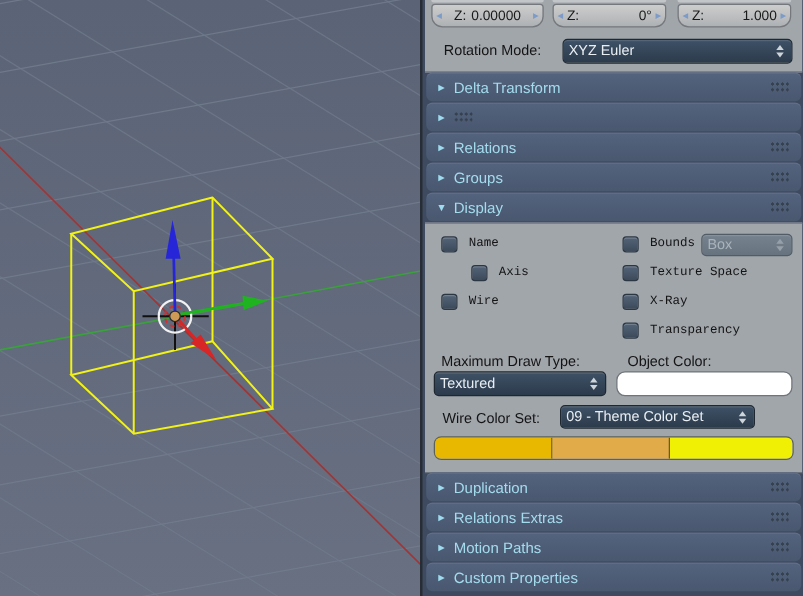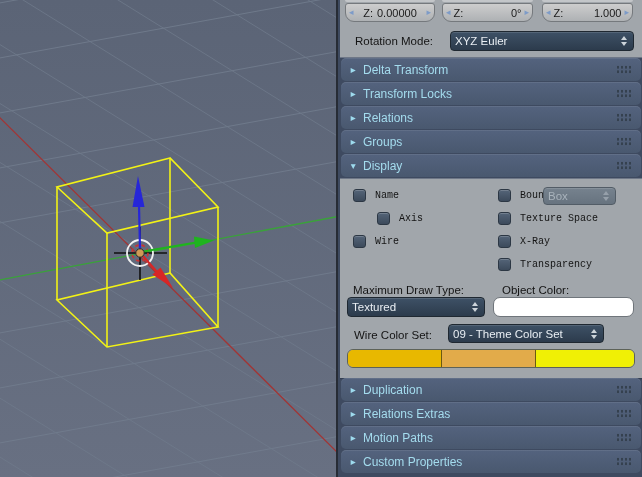--- a/index.html
+++ b/index.html
@@ -179,21 +179,20 @@
     </div>
   </div>
 
   <div class="phead" style="top:58px;">
     <span class="tri">►</span>
     <span class="plabel">Delta Transform</span>
     <span class="dots"></span>
   </div>
   <div class="phead" style="top:82px;">
     <span class="tri">►</span>
-    <span class="plabel">Transform Locks</span>
     <span class="dots"></span>
   </div>
   <div class="phead" style="top:106px;">
     <span class="tri">►</span>
     <span class="plabel">Relations</span>
     <span class="dots"></span>
   </div>
   <div class="phead" style="top:130px;">
     <span class="tri">►</span>
     <span class="plabel">Groups</span>
@@ -217,21 +216,21 @@
     </div>
     <div class="cbrow" style="left:13px;top:55px;">
       <span class="cbox"></span>
       <span class="cblabel">Wire</span>
     </div>
 
     <div class="cbrow" style="left:158px;top:9px;">
       <span class="cbox"></span>
       <span class="cblabel">Bounds</span>
     </div>
-    <div class="drop disabled" style="left:203px;top:8px;width:73px;height:18px;">
+    <div class="drop disabled" style="left:221px;top:8px;width:73px;height:18px;">
       <span class="dtext">Box</span>
       <span class="updown">
           <span class="u"></span>
           <span class="d"></span>
         </span>
     </div>
     <div class="cbrow" style="left:158px;top:32px;">
       <span class="cbox"></span>
       <span class="cblabel">Texture Space</span>
     </div>

